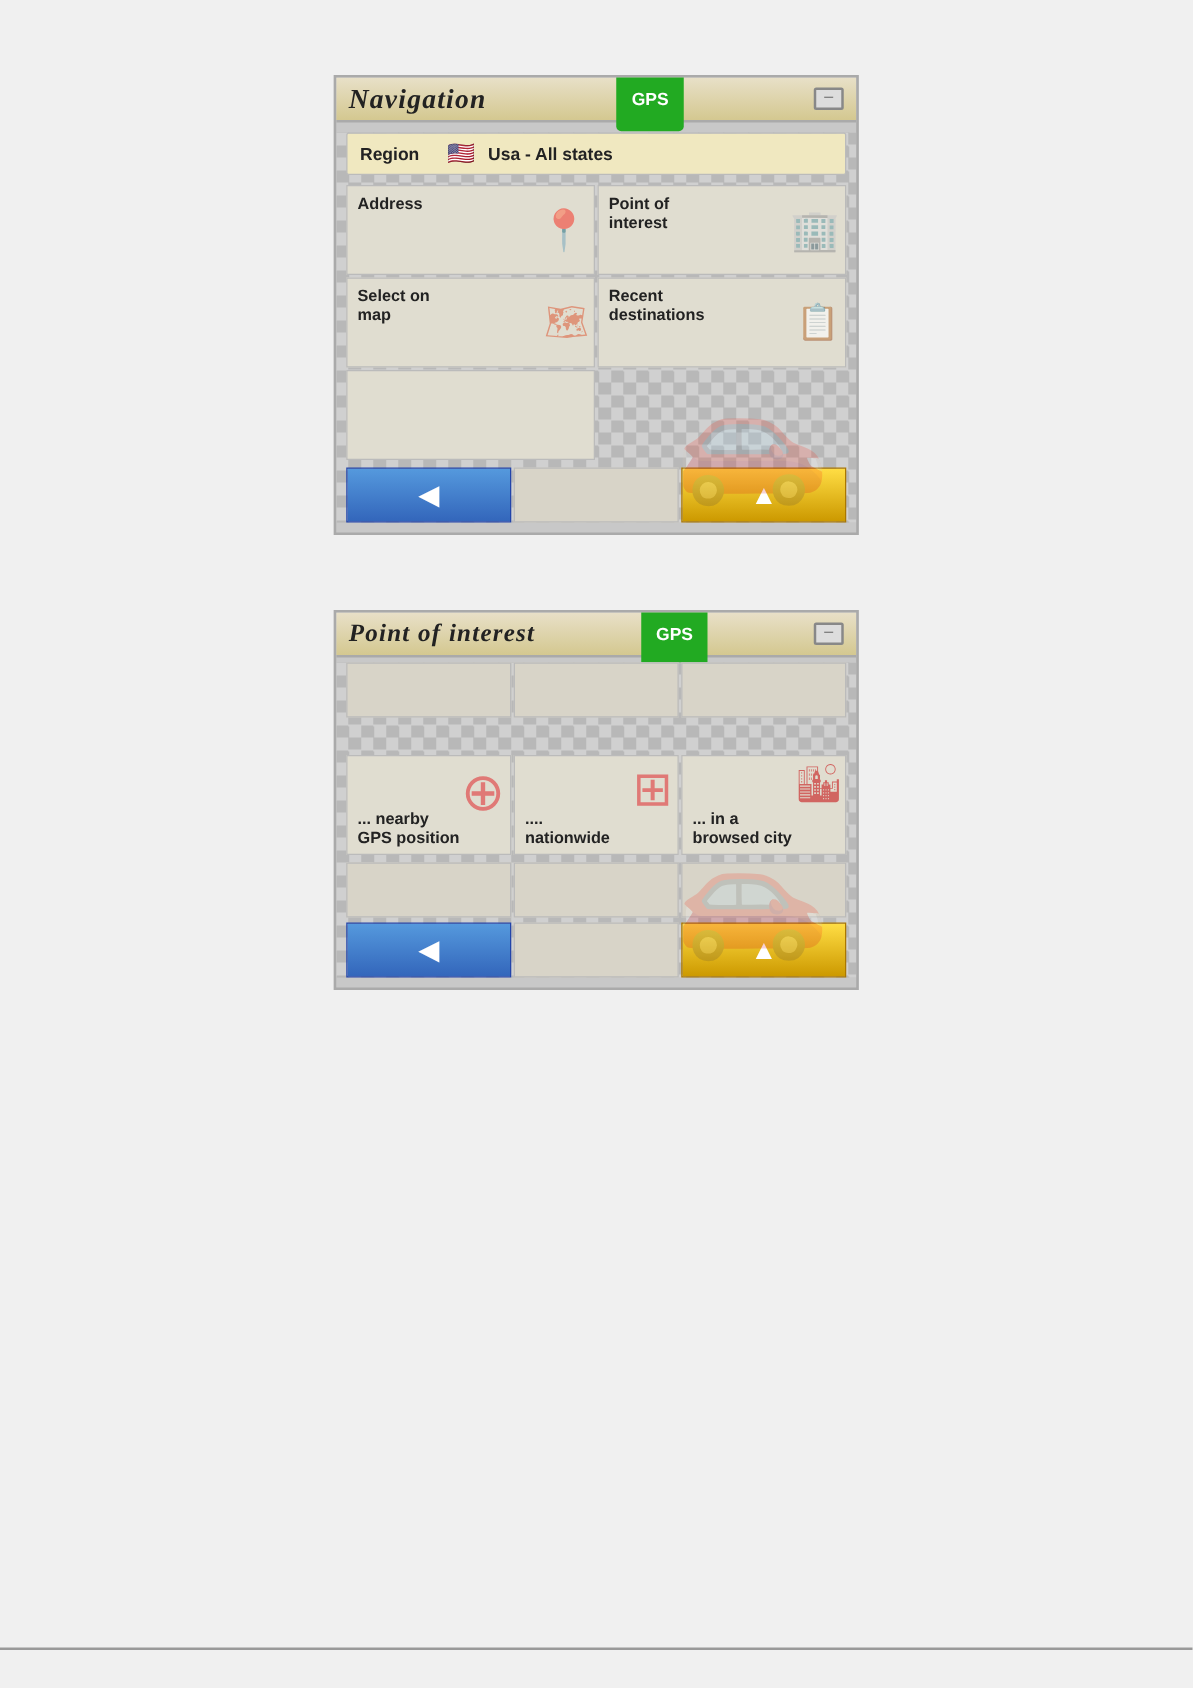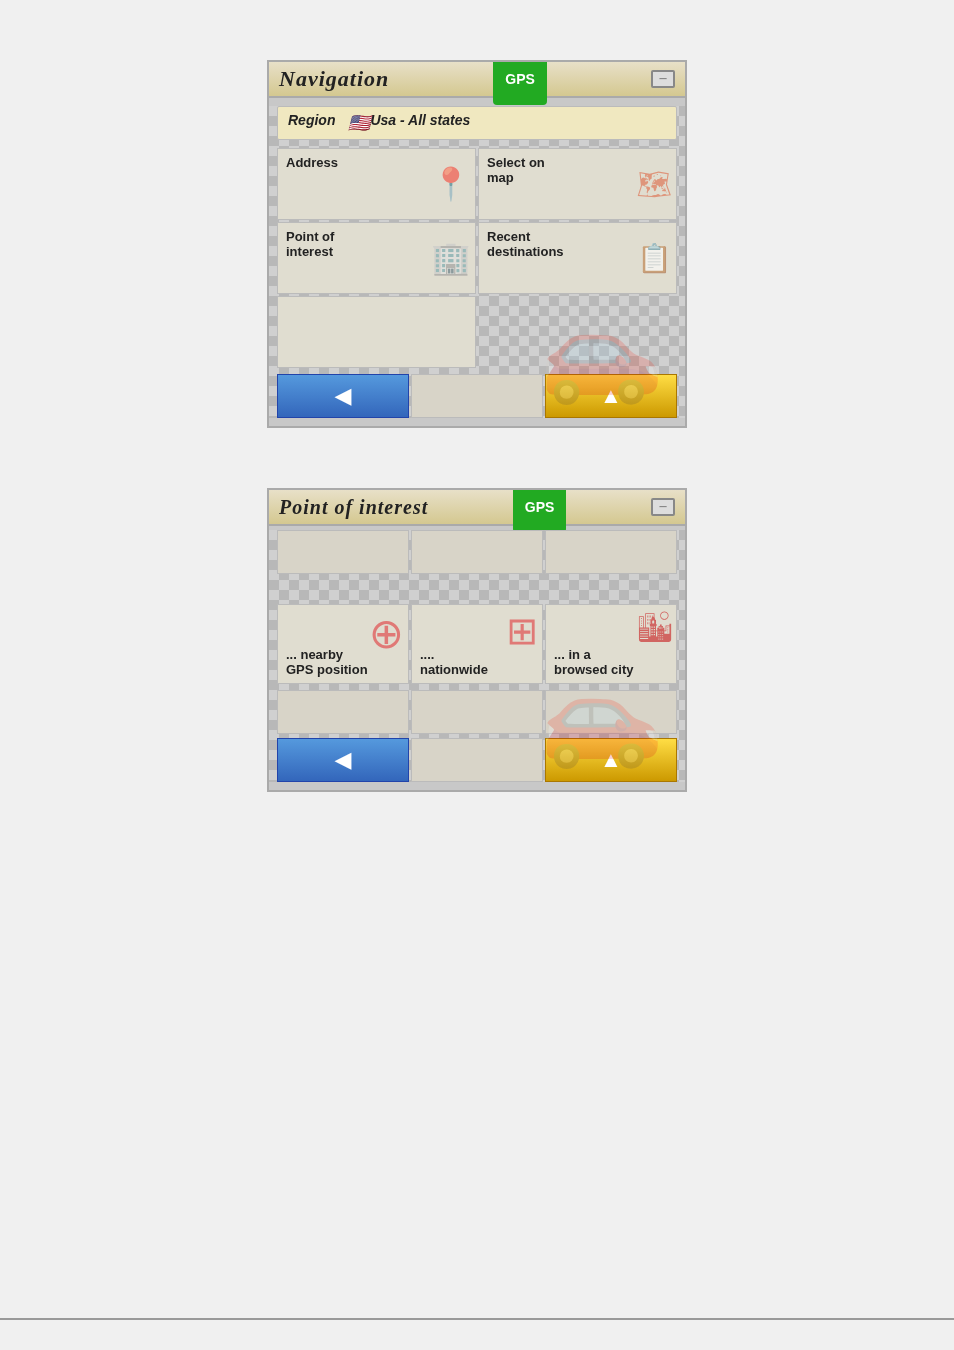--- a/index.html
+++ b/index.html
@@ -93,27 +93,27 @@
     .minimize-btn::after {
       content: '─';
       font-size: 10px;
       color: #555;
       line-height: 1;
       margin-bottom: 2px;
     }
 
     .region-row {
       display: flex;
-      align-items: flex-start;
+      align-items: center;
       background: #f0e8c0;
       border: 1px solid #bbb;
       margin: 8px;
       padding: 5px 10px;
+      gap: 10px;
       border-radius: 2px;
-      font-style: italic;
     }
 
     .region-label {
       font-size: 14px;
       font-weight: bold;
       color: #222;
       min-width: 60px;
     }
 
     .flag-icon {
@@ -283,27 +283,27 @@
       </div>
 
       <div class="nav-grid">
 
         <div class="nav-cell">
           <span class="nav-cell-label">Address</span>
           <span class="cell-icon cell-icon-address">📍</span>
         </div>
 
         <div class="nav-cell">
+          <span class="nav-cell-label">Point of<br>interest</span>
+          <span class="cell-icon cell-icon-poi">🏢</span>
+        </div>
+
+        <div class="nav-cell">
           <span class="nav-cell-label">Select on<br>map</span>
           <span class="cell-icon cell-icon-map">🗺</span>
-        </div>
-
-        <div class="nav-cell">
-          <span class="nav-cell-label">Point of<br>interest</span>
-          <span class="cell-icon cell-icon-poi">🏢</span>
         </div>
 
         <div class="nav-cell">
           <span class="nav-cell-label">Recent<br>destinations</span>
           <span class="cell-icon cell-icon-recent">📋</span>
         </div>
 
 
         <div class="nav-cell">
         </div>

